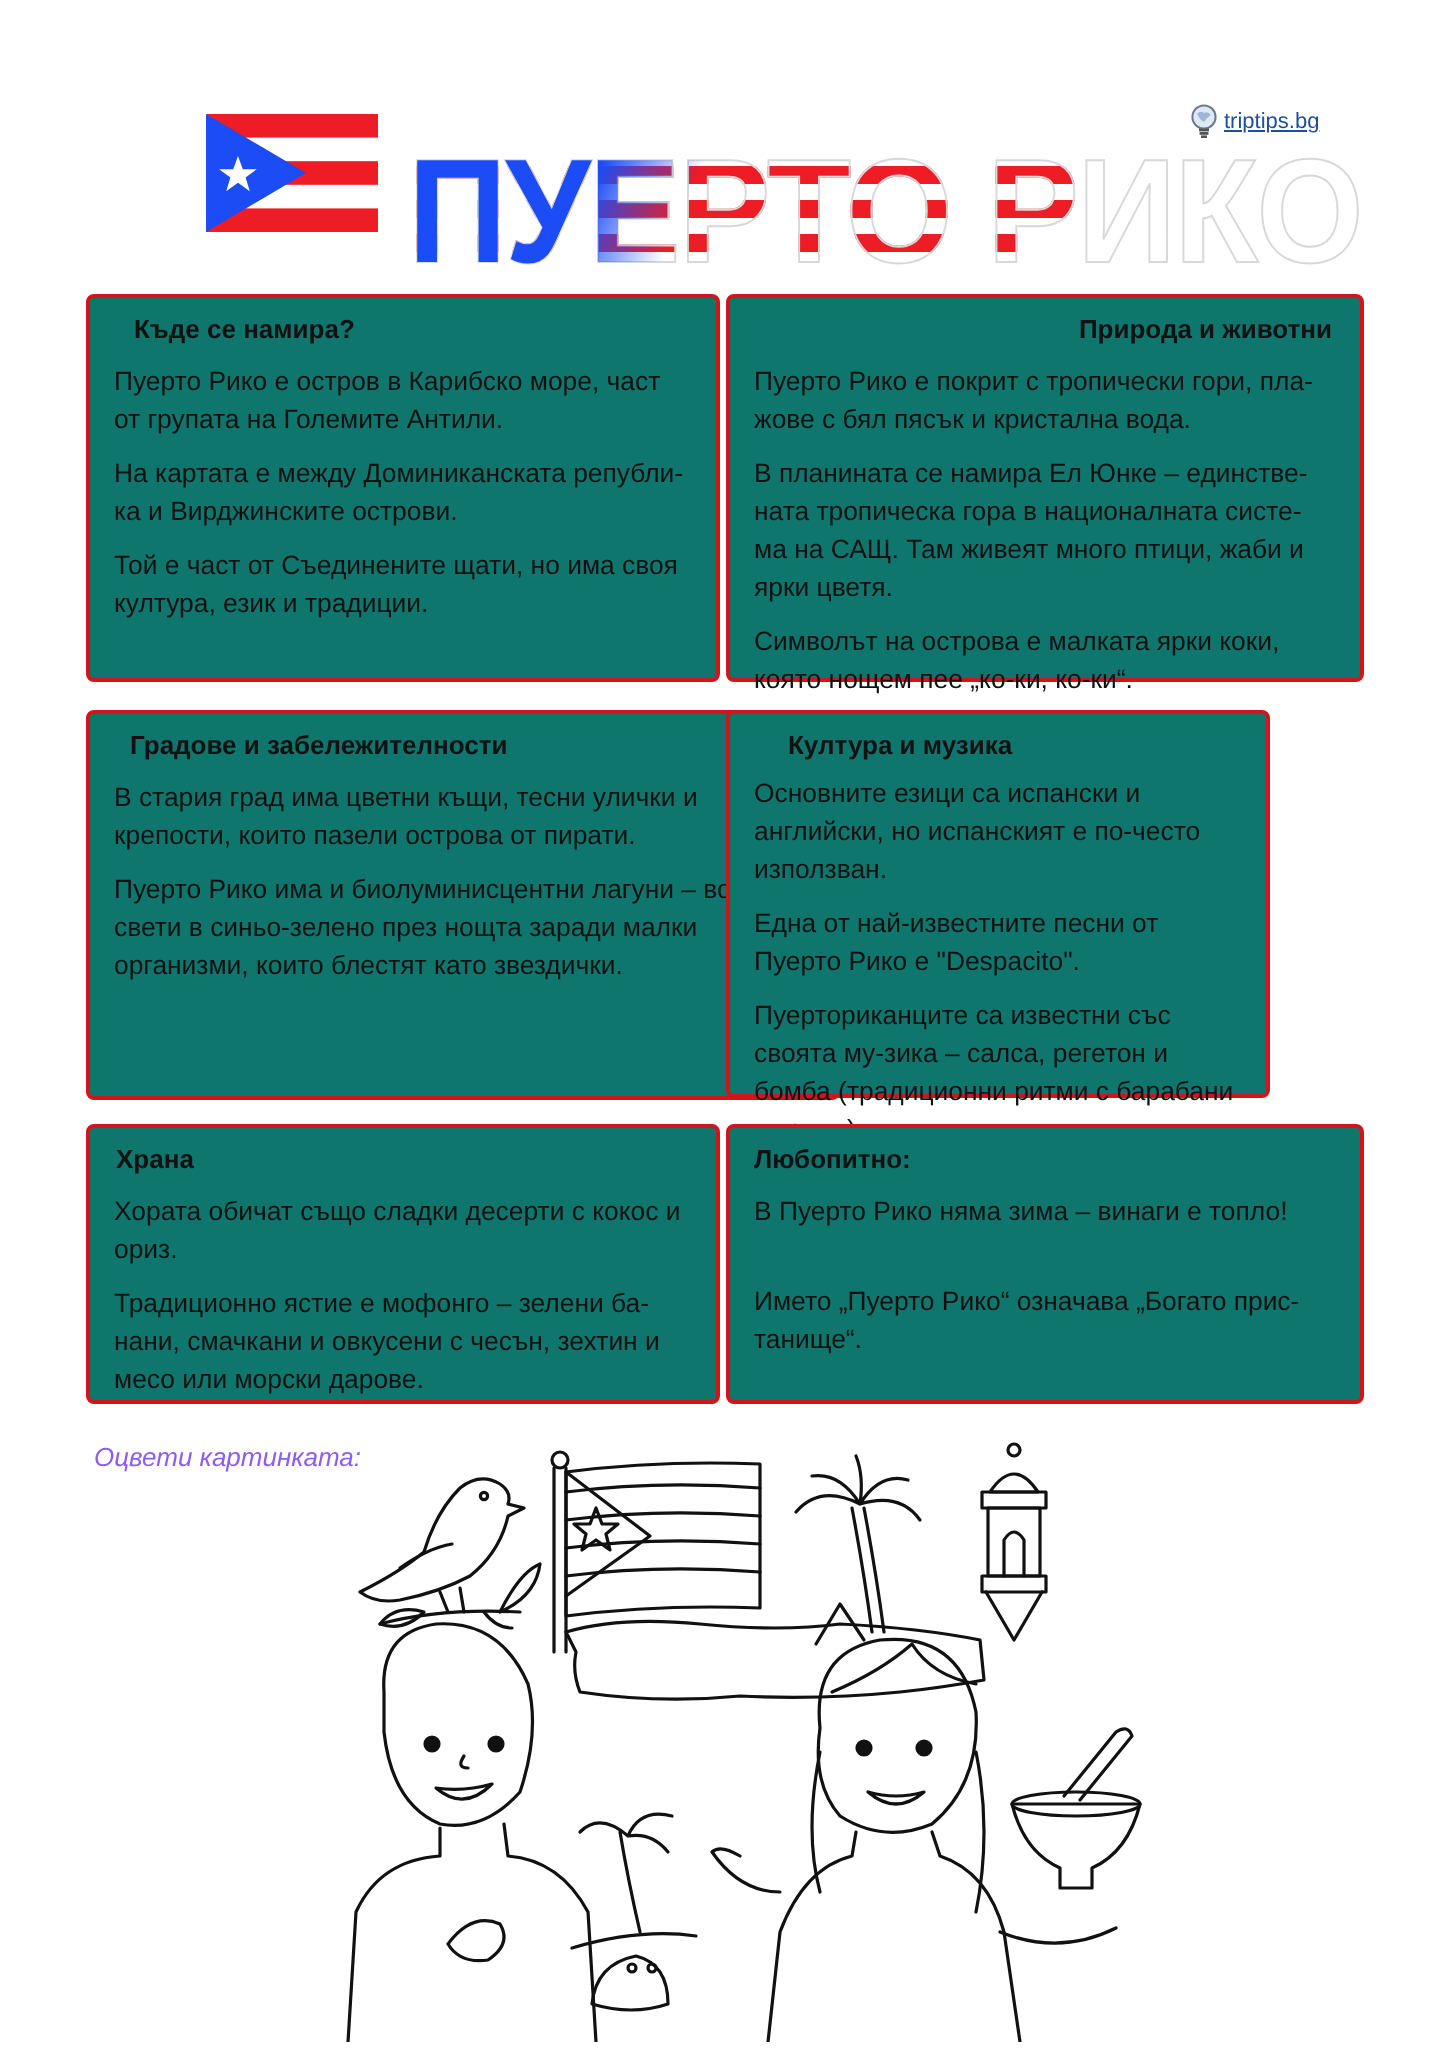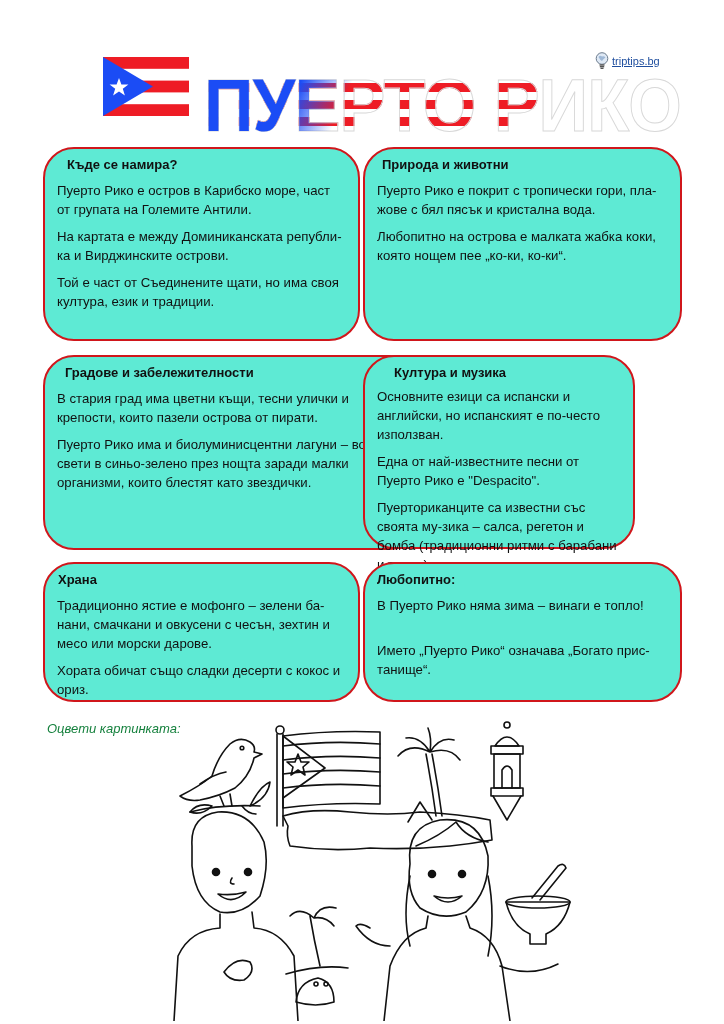--- a/index.html
+++ b/index.html
@@ -28,50 +28,50 @@
     transform: scaleX(0.93); transform-origin: left center;
     color: transparent;
     background: linear-gradient(115deg, #1b4cf5 0%, #1b4cf5 28%, rgba(27,76,245,0) 42%);
     -webkit-background-clip: text; background-clip: text;
   }
   .brand { position: absolute; left: 595px; top: 52px; display: flex; align-items: center; gap: 3px; }
   .brand-link { font-size: 11px; color: #1f4e9e; text-decoration: underline; font-family: "Liberation Sans", sans-serif; }
 
   
   .box {
-    position: absolute; border: 2px solid #d0161b; border-radius: 31px;
-    box-sizing: border-box; background: #5eead4; padding: 8px 14px 0 12px;
+    position: absolute; border: 2px solid #d0161b; border-radius: 4px;
+    box-sizing: border-box; background: #0f766e; padding: 8px 14px 0 12px;
   }
   .box h3 {
     margin: 0 0 8px 0; font-size: 13px; font-weight: bold; line-height: 16px;
     font-family: "Liberation Sans", sans-serif;
   }
   .box p {
     margin: 0 0 8px 0; font-size: 13.2px; line-height: 19px;
     font-family: "Liberation Sans", sans-serif;
   }
 
   .b1 { left: 43px; top: 147px; width: 317px; height: 194px; }
   .b2 { left: 363px; top: 147px; width: 319px; height: 194px; }
   .b3 { left: 43px; top: 355px; width: 377px; height: 195px; }
   .b4 { left: 363px; top: 355px; width: 272px; height: 194px; }
   .b5 { left: 43px; top: 562px; width: 317px; height: 140px; }
   .b6 { left: 363px; top: 562px; width: 319px; height: 140px; }
 
   .b1 h3 { padding-left: 10px; }
-  .b2 h3 { padding-left: 5px; }
+  .b2 h3 { padding-left: 5px; text-align: right; }
   .b3 h3 { padding-left: 8px; }
   .b4 h3 { padding-left: 17px; margin-bottom: 6px; }
   .b5 h3 { padding-left: 1px; }
 
   .b6 .gap { height: 18px; }
 
   .color-label {
     position: absolute; left: 47px; top: 721px; font-size: 13px;
-    font-style: italic; font-family: "Liberation Sans", sans-serif; color: #15803d; text-align: right;
+    font-style: italic; font-family: "Liberation Sans", sans-serif; color: #8b5cf6; text-align: right;
   }
   .coloring { position: absolute; left: 170px; top: 716px; width: 420px; height: 305px; }
 </style>
 </head>
 <body>
 
 <svg class="header-flag" viewBox="0 0 86 59">
   <rect x="0" y="0" width="86" height="59" fill="#ffffff"></rect>
   <rect x="0" y="0" width="86" height="11.8" fill="#ee1c25"></rect>
   <rect x="0" y="23.6" width="86" height="11.8" fill="#ee1c25"></rect>
@@ -99,40 +99,41 @@
 <div class="box b1">
   <h3>Къде се намира?</h3>
   <p>Пуерто Рико е остров в Карибско море, част от групата на Големите Антили.</p>
   <p>На картата е между Доминиканската републи-ка и Вирджинските острови.</p>
   <p>Той е част от Съединените щати, но има своя култура, език и традиции.</p>
 </div>
 
 <div class="box b2">
   <h3>Природа и животни</h3>
   <p>Пуерто Рико е покрит с тропически гори, пла-жове с бял пясък и кристална вода.</p>
-  <p>Любопитно на острова е малката жабка коки, която нощем пее „ко-ки, ко-ки“.</p>
+  <p>В планината се намира Ел Юнке – единстве-ната тропическа гора в националната систе-ма на САЩ. Там живеят много птици, жаби и ярки цветя.</p>
+  <p>Символът на острова е малката ярки коки, която нощем пее „ко-ки, ко-ки“.</p>
 </div>
 
 <div class="box b3">
   <h3>Градове и забележителности</h3>
   <p>В стария град има цветни къщи, тесни улички и крепости, които пазели острова от пирати.</p>
   <p>Пуерто Рико има и биолуминисцентни лагуни – водата свети в синьо-зелено през нощта заради малки организми, които блестят като звездички.</p>
 </div>
 
 <div class="box b4">
   <h3>Култура и музика</h3>
   <p>Основните езици са испански и английски, но испанският е по-често използван.</p>
   <p>Една от най-известните песни от Пуерто Рико е "Despacito".</p>
   <p>Пуерториканците са известни със своята му-зика – салса, регетон и бомба (традиционни ритми с барабани и танци).</p>
 </div>
 
 <div class="box b5">
   <h3>Храна</h3>
+  <p>Хората обичат също сладки десерти с кокос и ориз.</p>
   <p>Традиционно ястие е мофонго – зелени ба-нани, смачкани и овкусени с чесън, зехтин и месо или морски дарове.</p>
-  <p>Хората обичат също сладки десерти с кокос и ориз.</p>
 </div>
 
 <div class="box b6">
   <h3>Любопитно:</h3>
   <p>В Пуерто Рико няма зима – винаги е топло!</p>
   <div class="gap"></div>
   <p>Името „Пуерто Рико“ означава „Богато прис-танище“.</p>
 </div>
 
 <div class="color-label">Оцвети картинката:</div>

